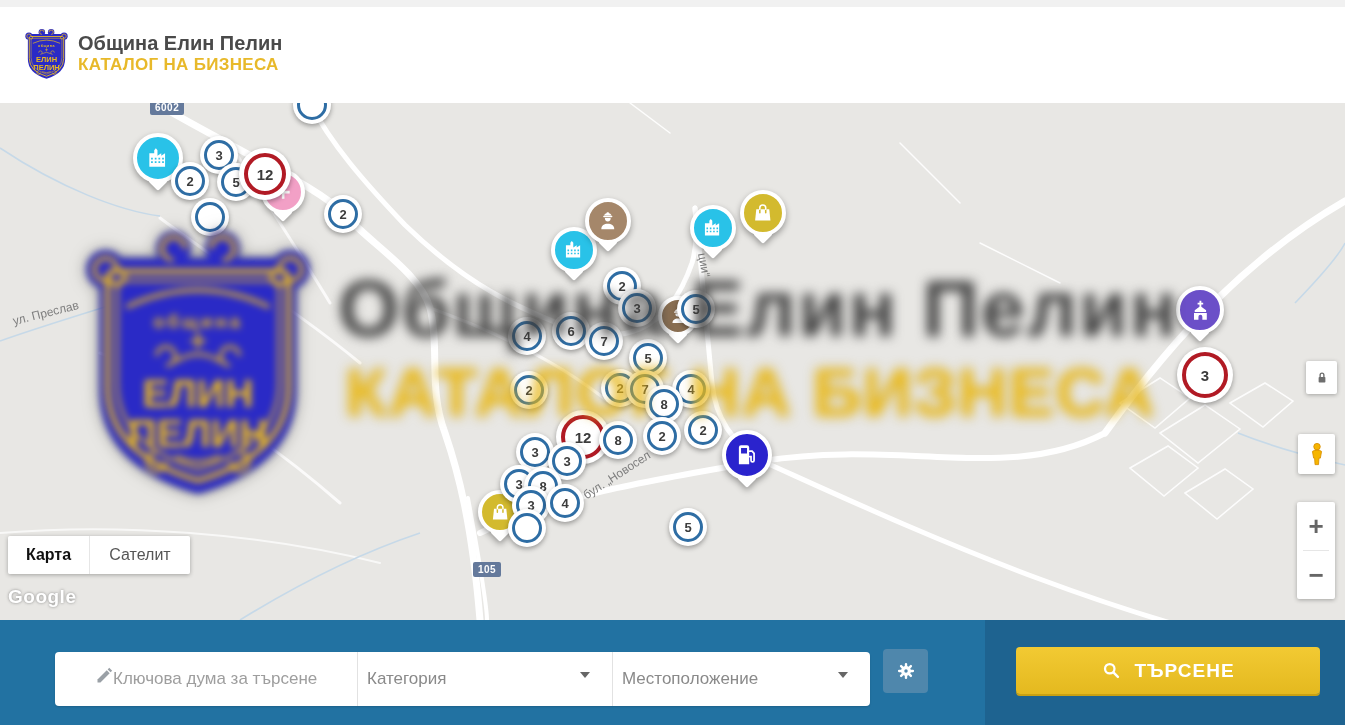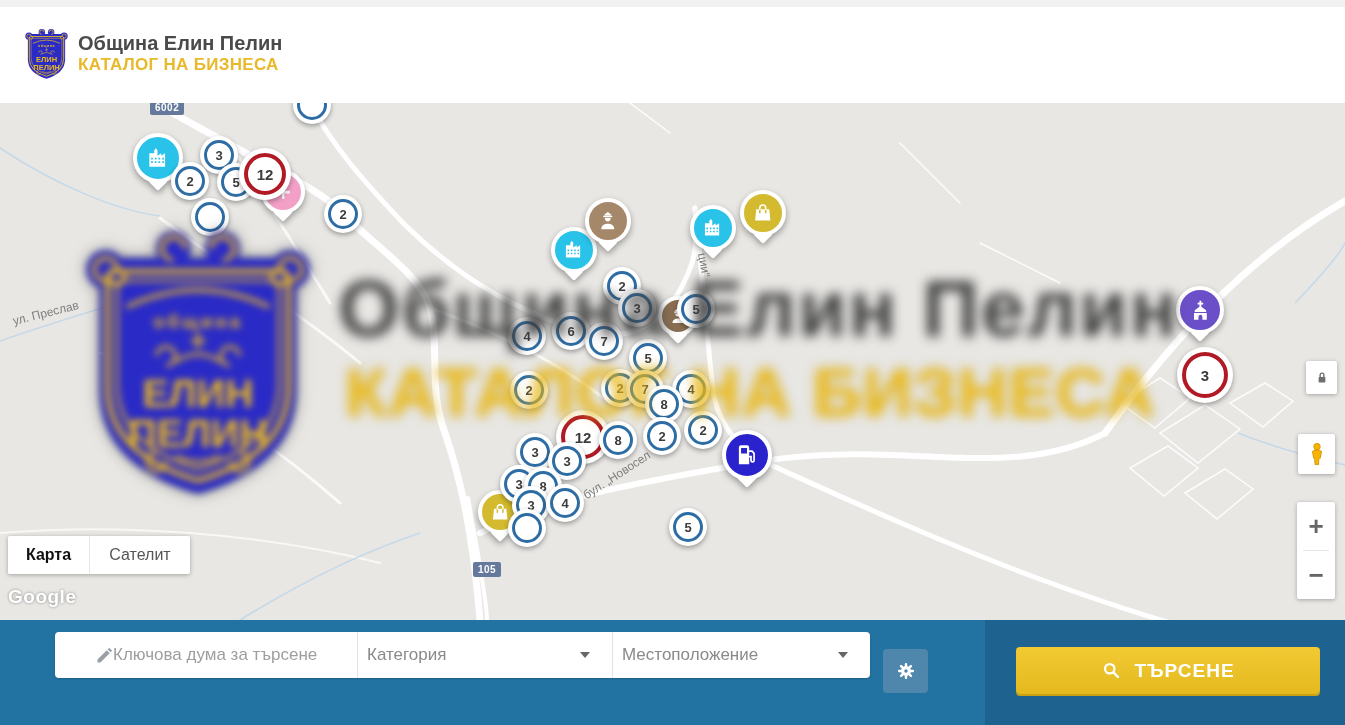--- a/index.html
+++ b/index.html
@@ -55,21 +55,21 @@
   .attrib span{background:rgba(245,245,245,.75);padding:2px 4px;white-space:nowrap;cursor:pointer;}
   .ctl{position:absolute;z-index:4;background:#fff;box-shadow:0 1px 4px rgba(0,0,0,.3);border-radius:2px;cursor:pointer;}
   .ctl-lock{left:1306px;top:258px;width:31px;height:33px;display:flex;align-items:center;justify-content:center;}
   .ctl-peg{left:1298px;top:331px;width:37px;height:40px;display:flex;align-items:center;justify-content:center;}
   .ctl-zoom{left:1297px;top:399px;width:38px;height:97px;display:flex;flex-direction:column;}
   .ctl-zoom .z{flex:1;display:flex;align-items:center;justify-content:center;font-size:26px;color:#666;font-weight:700;cursor:pointer;}
   .ctl-zoom .zdiv{height:1px;background:#e6e6e6;margin:0 6px;}
   
   .bar{position:absolute;left:0;top:620px;width:1345px;height:105px;background:#2272a2;}
   .bar-right{position:absolute;left:985px;top:0;width:360px;height:105px;background:#1e6390;}
-  .sgroup{position:absolute;left:55px;top:12px;width:815px;height:46px;background:#fff;border-radius:4px;
+  .sgroup{position:absolute;left:55px;top:32px;width:815px;height:54px;background:#fff;border-radius:4px;
     display:flex;box-shadow:0 1px 2px rgba(0,0,0,.15);}
   .sgroup .sec{position:relative;display:flex;align-items:center;box-sizing:border-box;}
   .sec-kw{width:302px;}
   .sec-kw input{border:0;outline:0;width:100%;height:100%;font-size:17px;color:#333;background:transparent;
     padding:0 10px 0 58px;font-family:inherit;border-radius:4px 0 0 4px;}
   .sec-kw input::placeholder{color:#9e9e9e;}
   .pencil{position:absolute;left:40px;top:13px;width:20px;height:20px;}
   .sec-dd{border-left:1px solid #e2e2e2;padding-left:9px;font-size:17px;color:#8a8a8a;cursor:pointer;}
   .sec-cat{width:255px;}
   .sec-loc{width:258px;}

